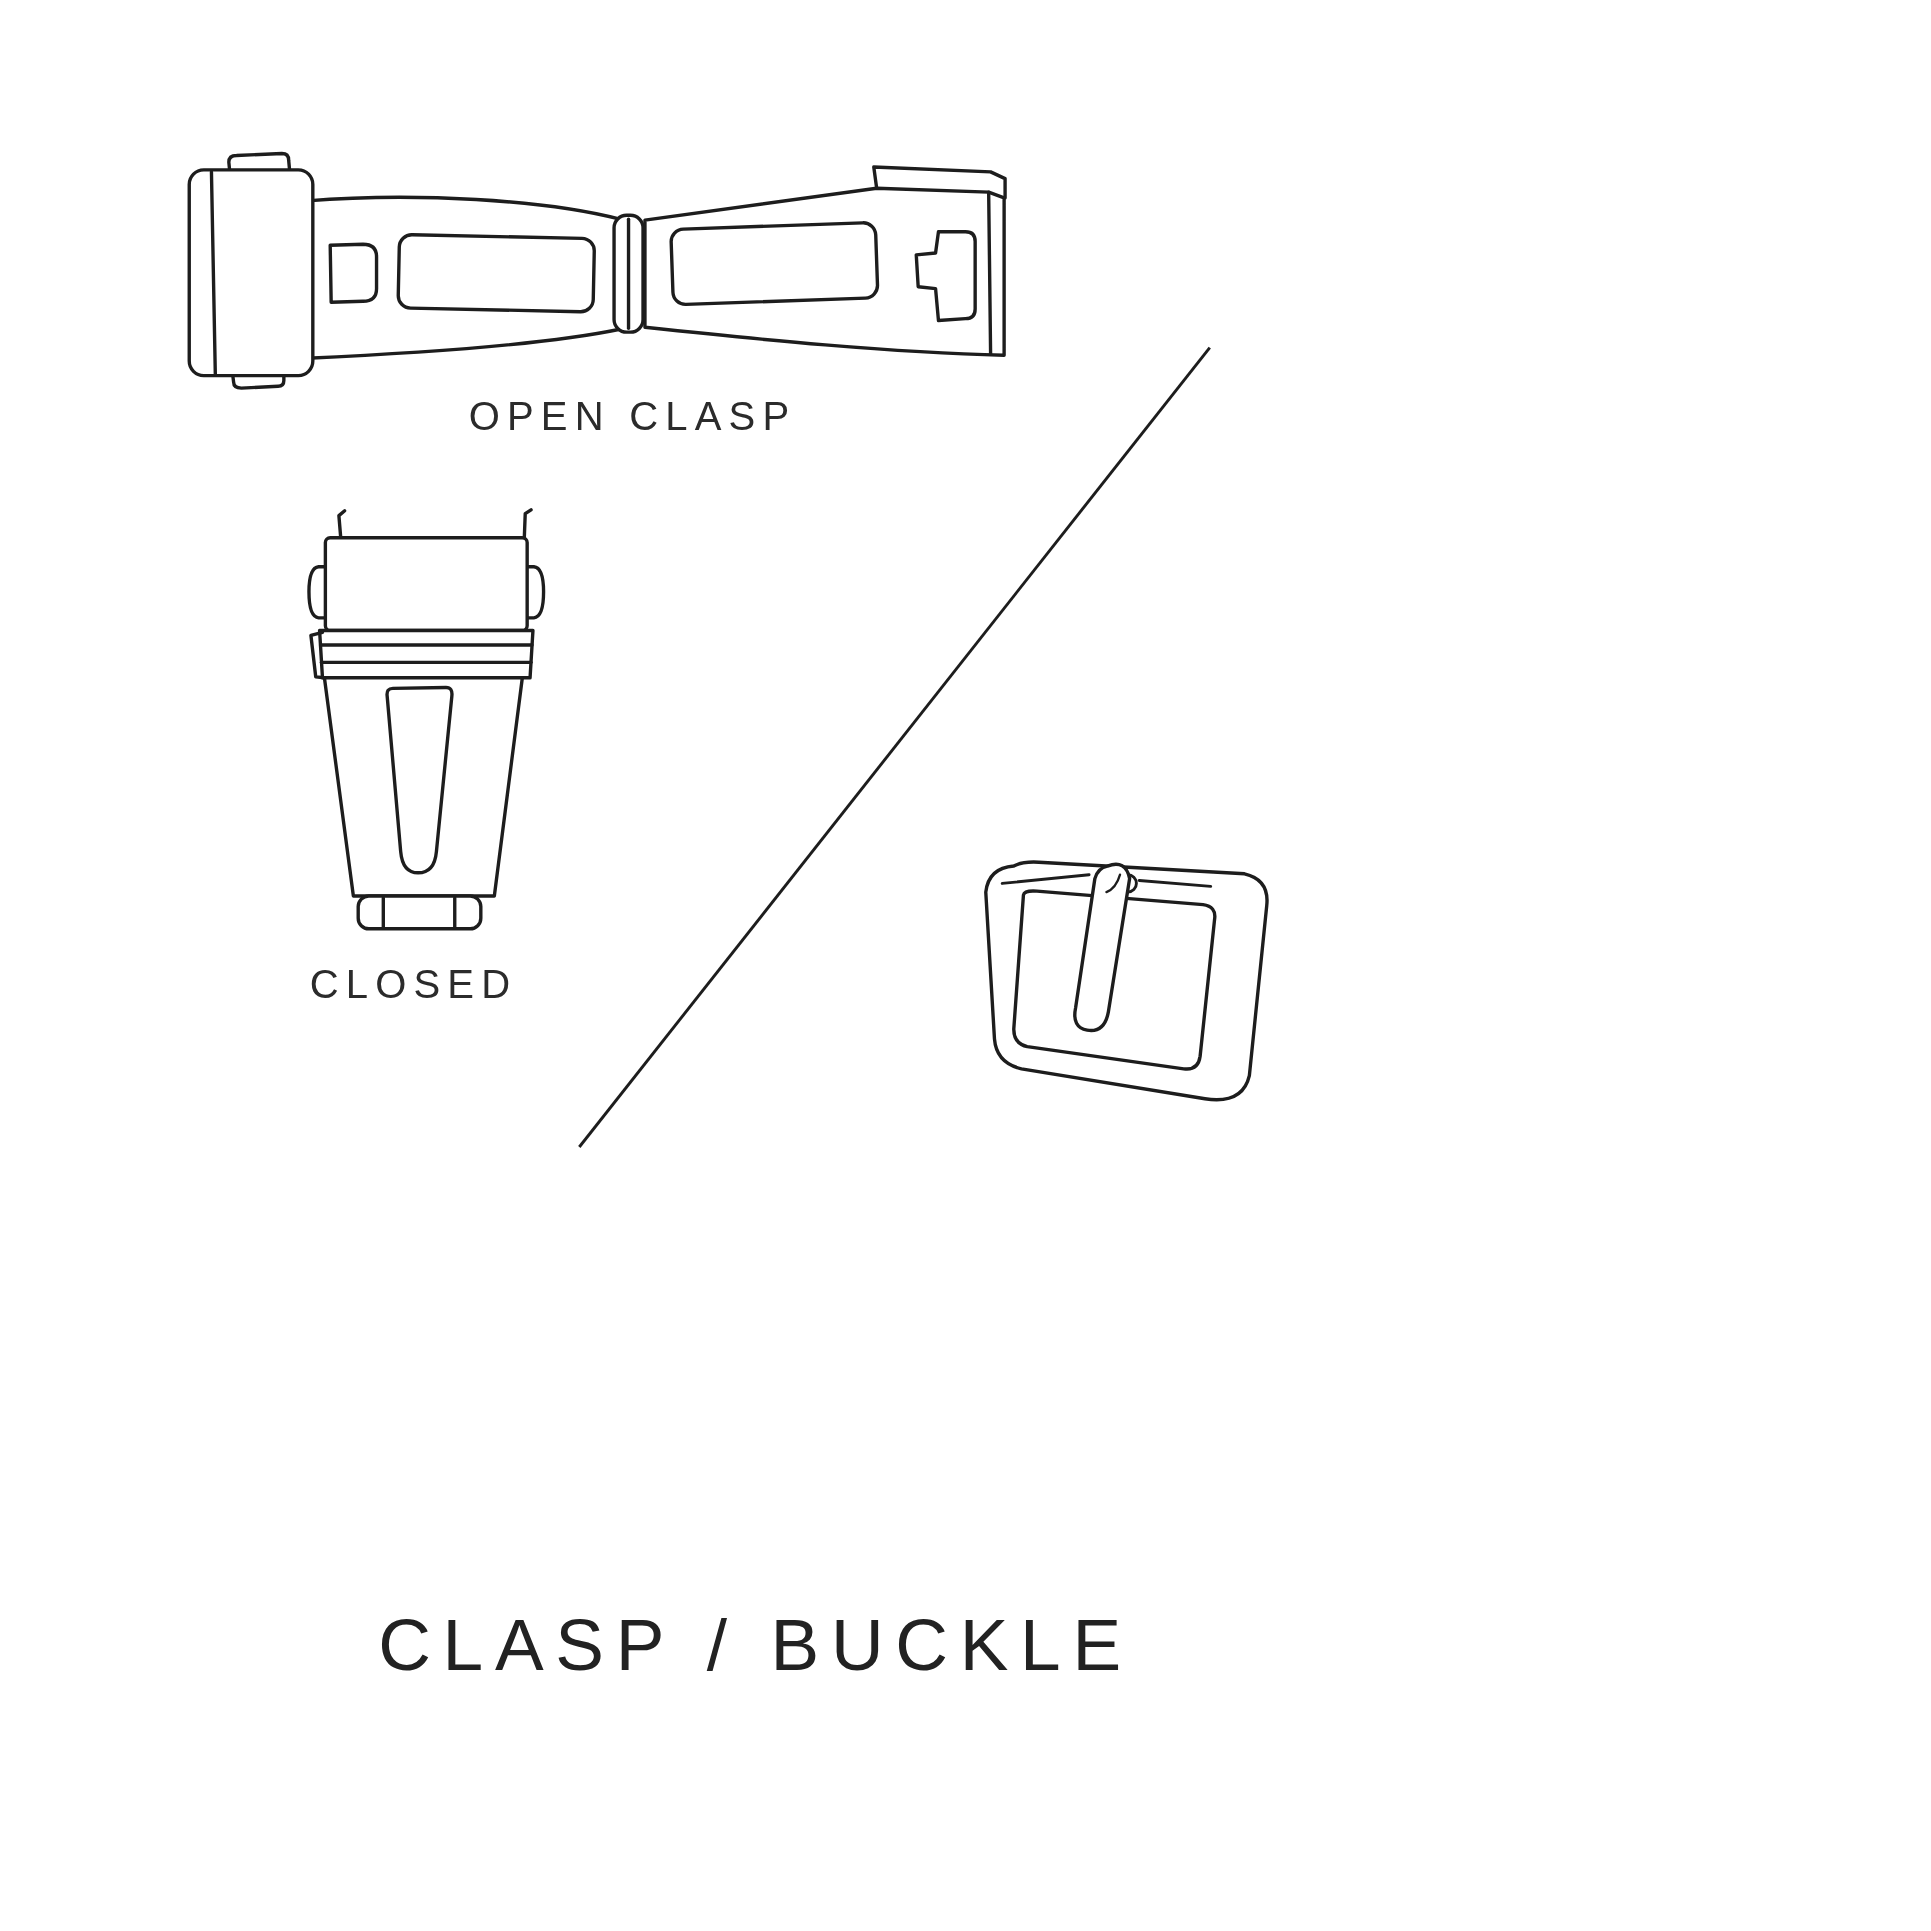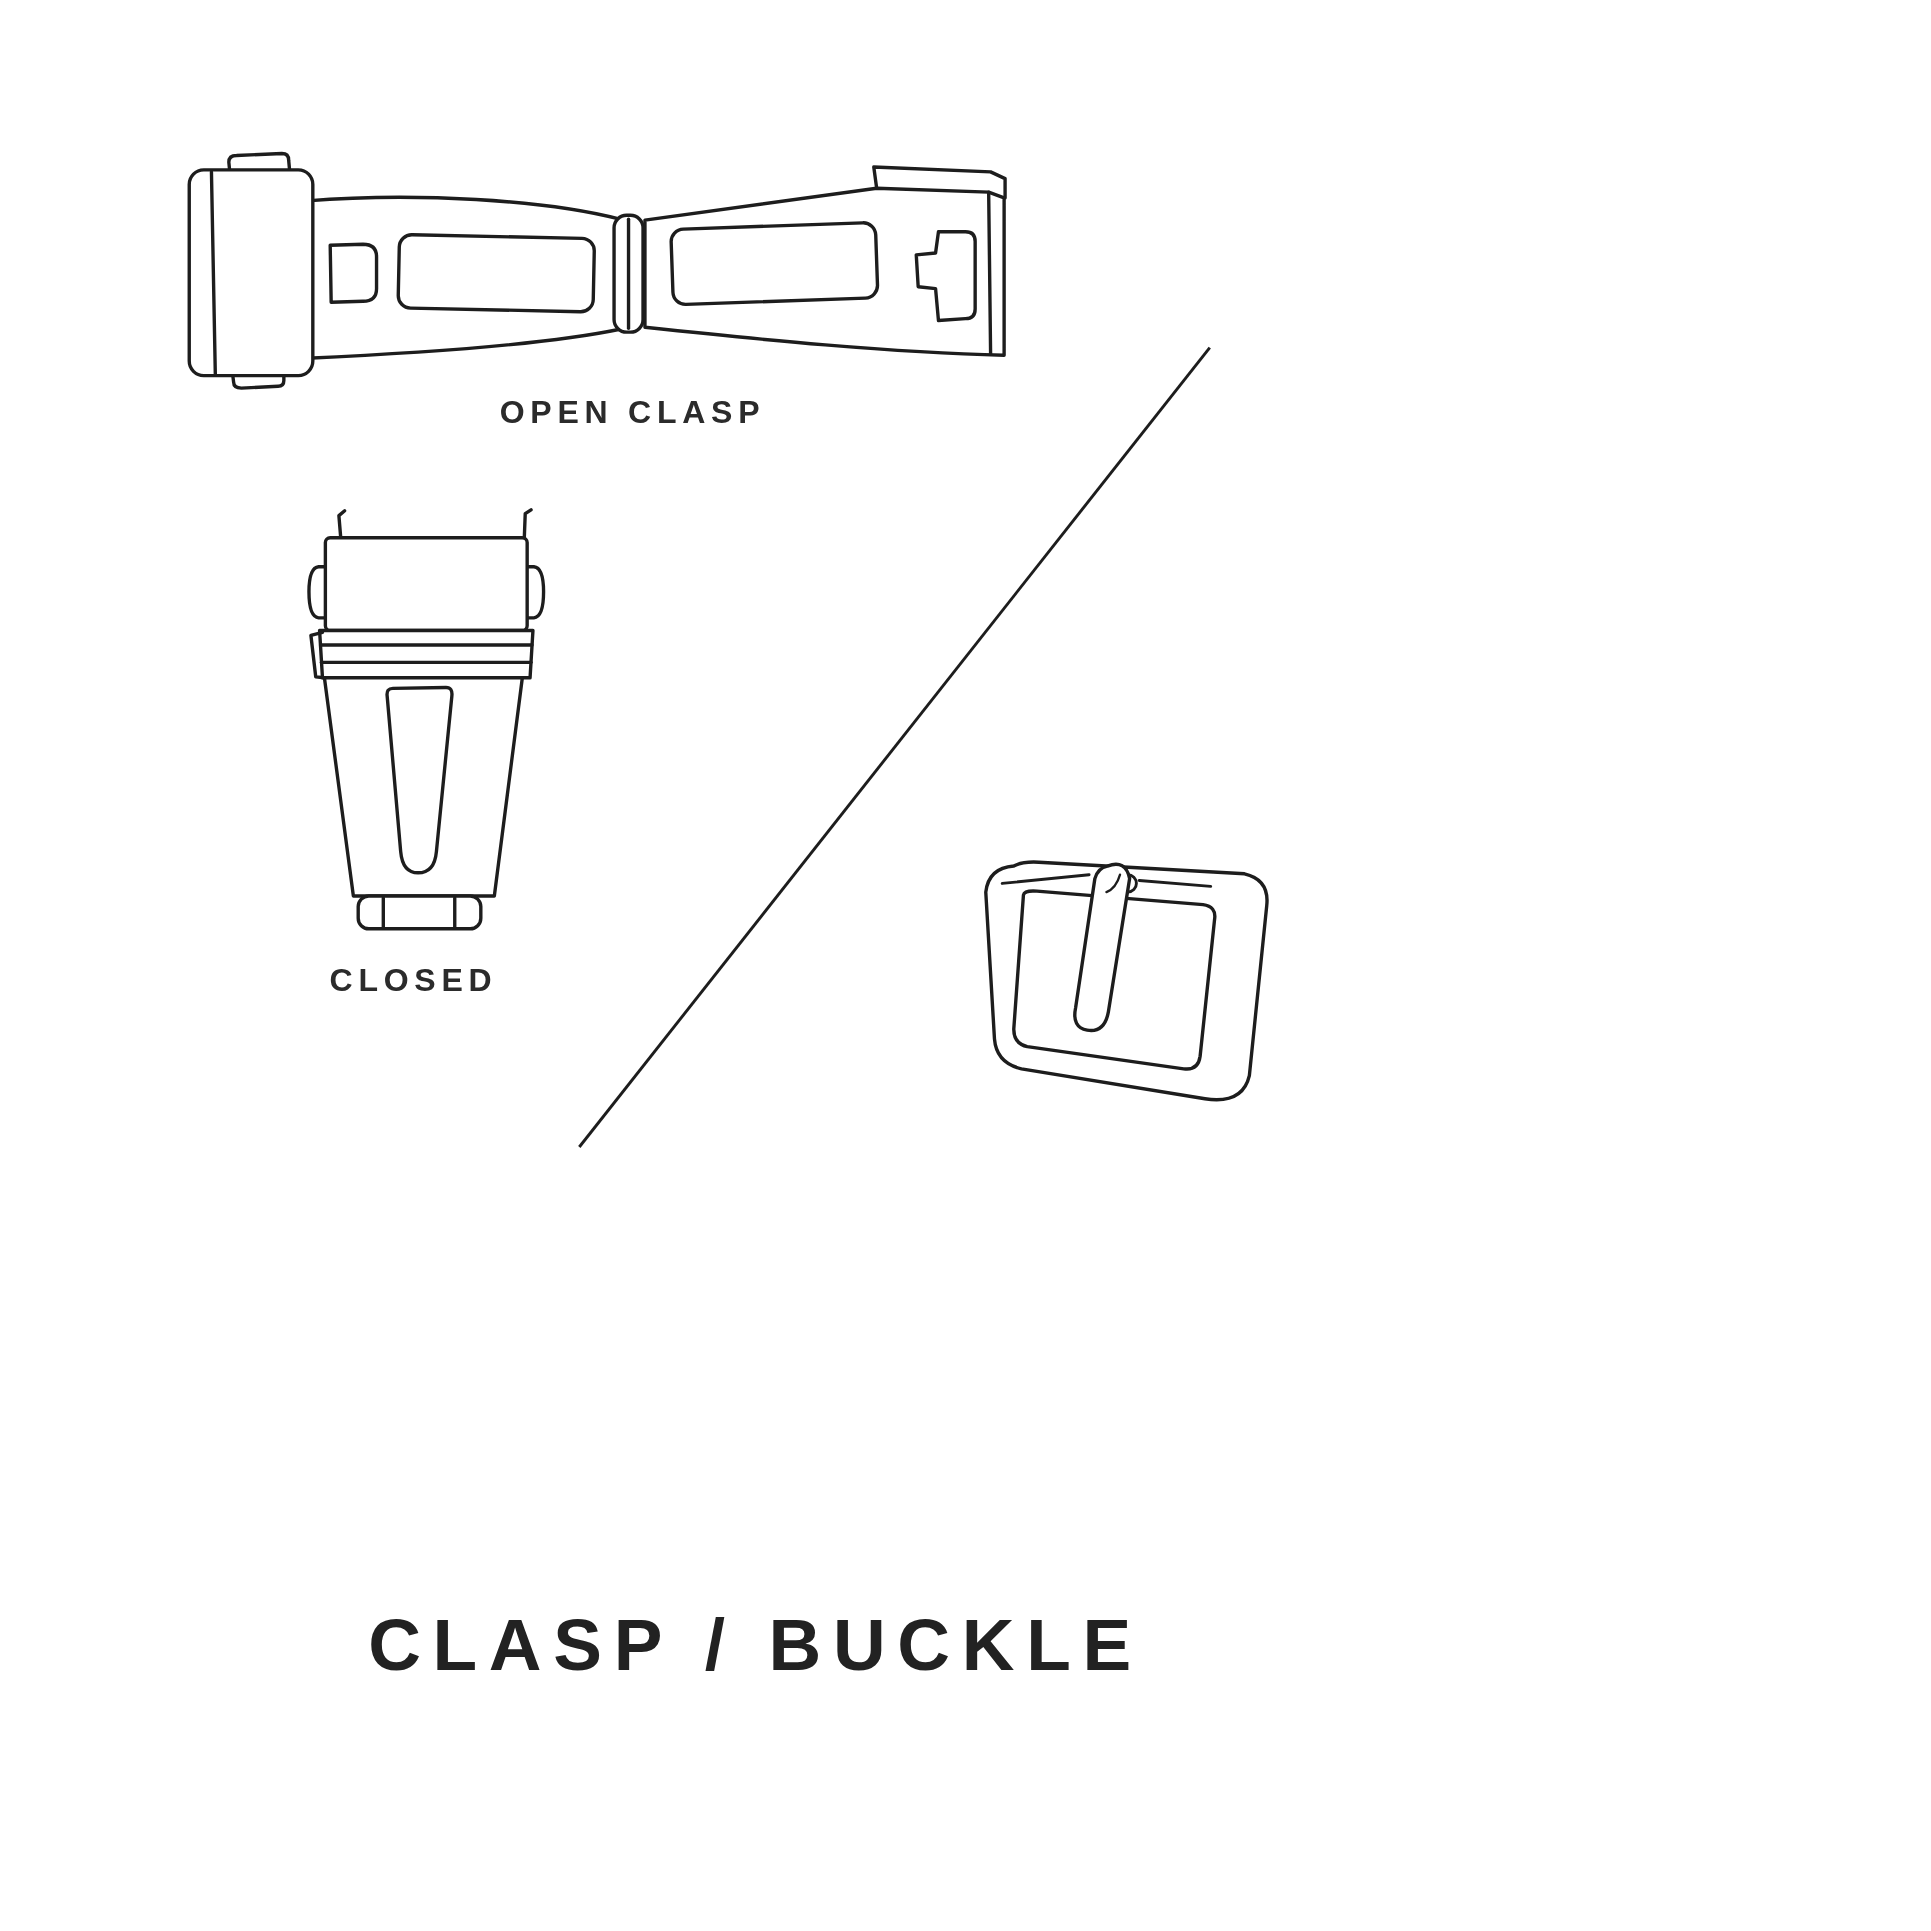--- a/index.html
+++ b/index.html
@@ -19,43 +19,43 @@
     left: 0;
     top: 0;
     width: 1931px;
     height: 1931px;
   }
   .caption {
     position: absolute;
     text-align: center;
     color: #2b2b2b;
     letter-spacing: 0.18em;
-    font-size: 32px;
-    font-weight: 700;
+    font-size: 40px;
+    font-weight: 400;
     white-space: nowrap;
   }
   .caption-open {
     left: 343px;
     top: 394px;
     width: 579px;
   }
   .caption-closed {
     left: 124px;
     top: 962px;
     width: 579px;
   }
   .page-title {
     position: absolute;
     left: 176px;
     top: 1603px;
     width: 1159px;
     text-align: center;
     color: #222222;
     font-size: 73px;
-    font-weight: 700;
+    font-weight: 400;
     letter-spacing: 0.16em;
     white-space: nowrap;
   }
 </style>
 </head>
 <body>
 
 <svg id="diagram-svg" viewBox="0 0 2000 2000" xmlns="http://www.w3.org/2000/svg">
 
   <g stroke="#1d1d1d" fill="#ffffff" stroke-width="3.5" stroke-linejoin="round" stroke-linecap="round">

